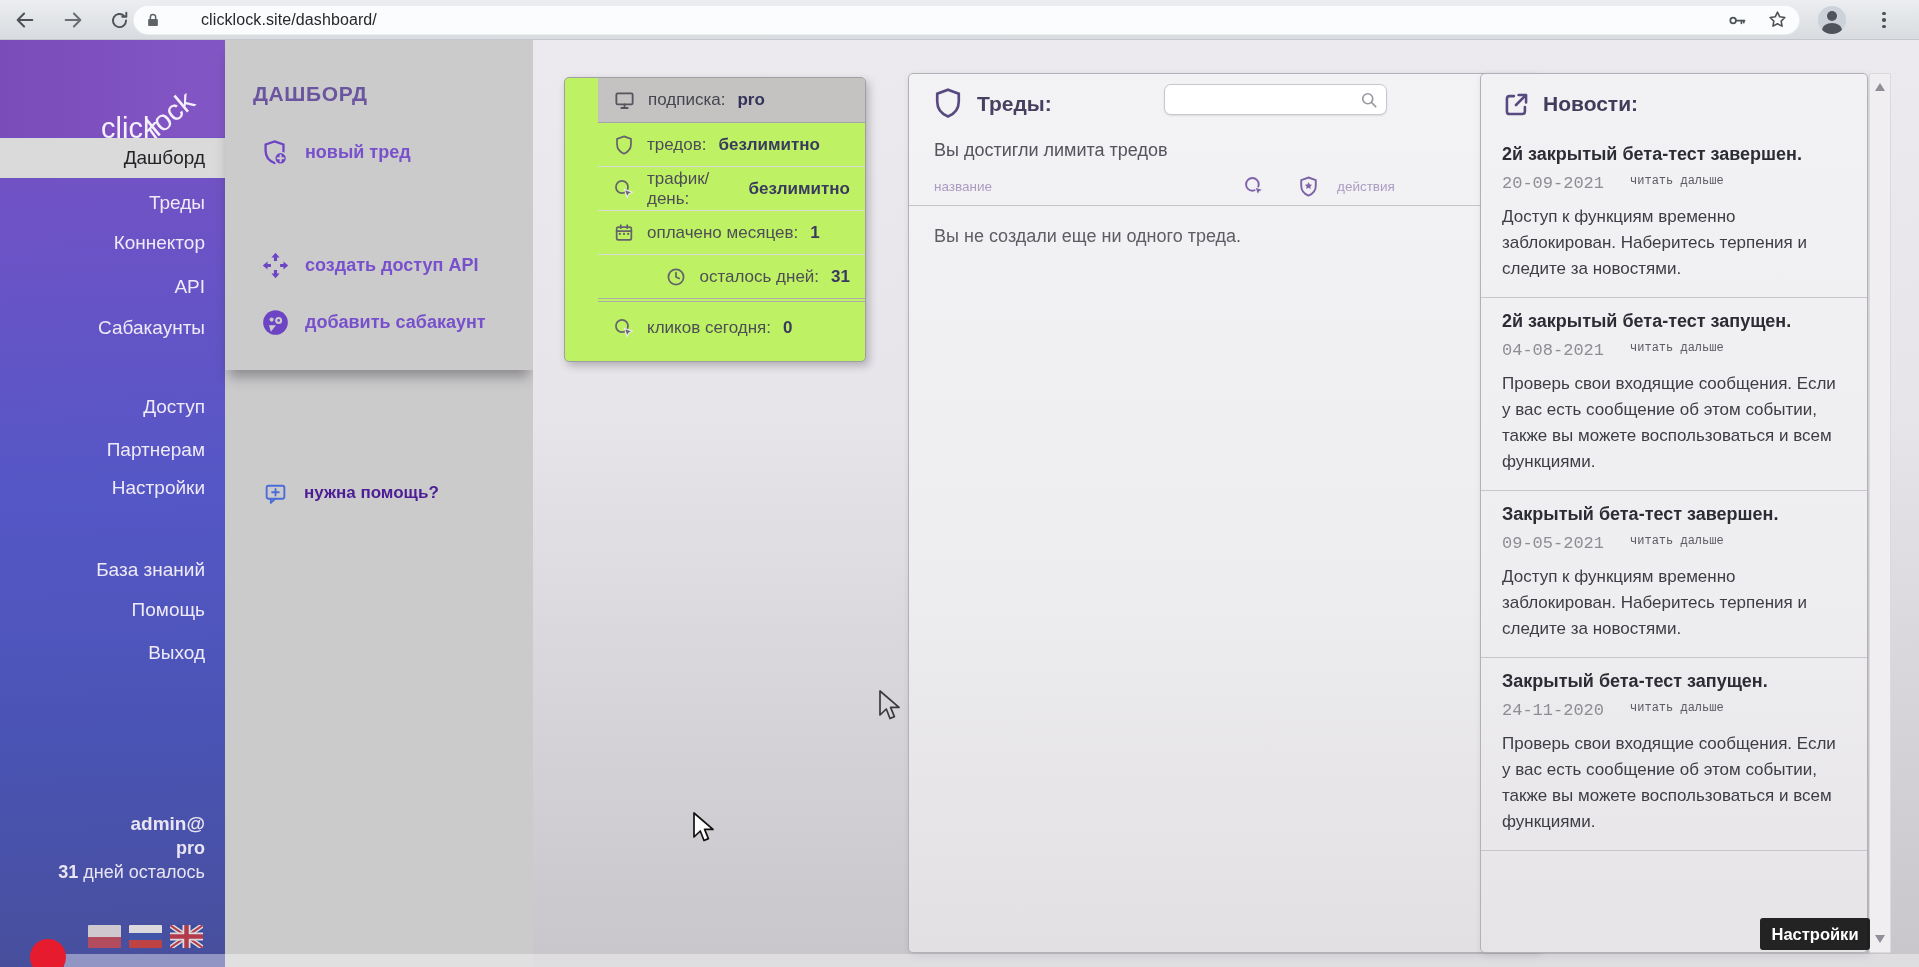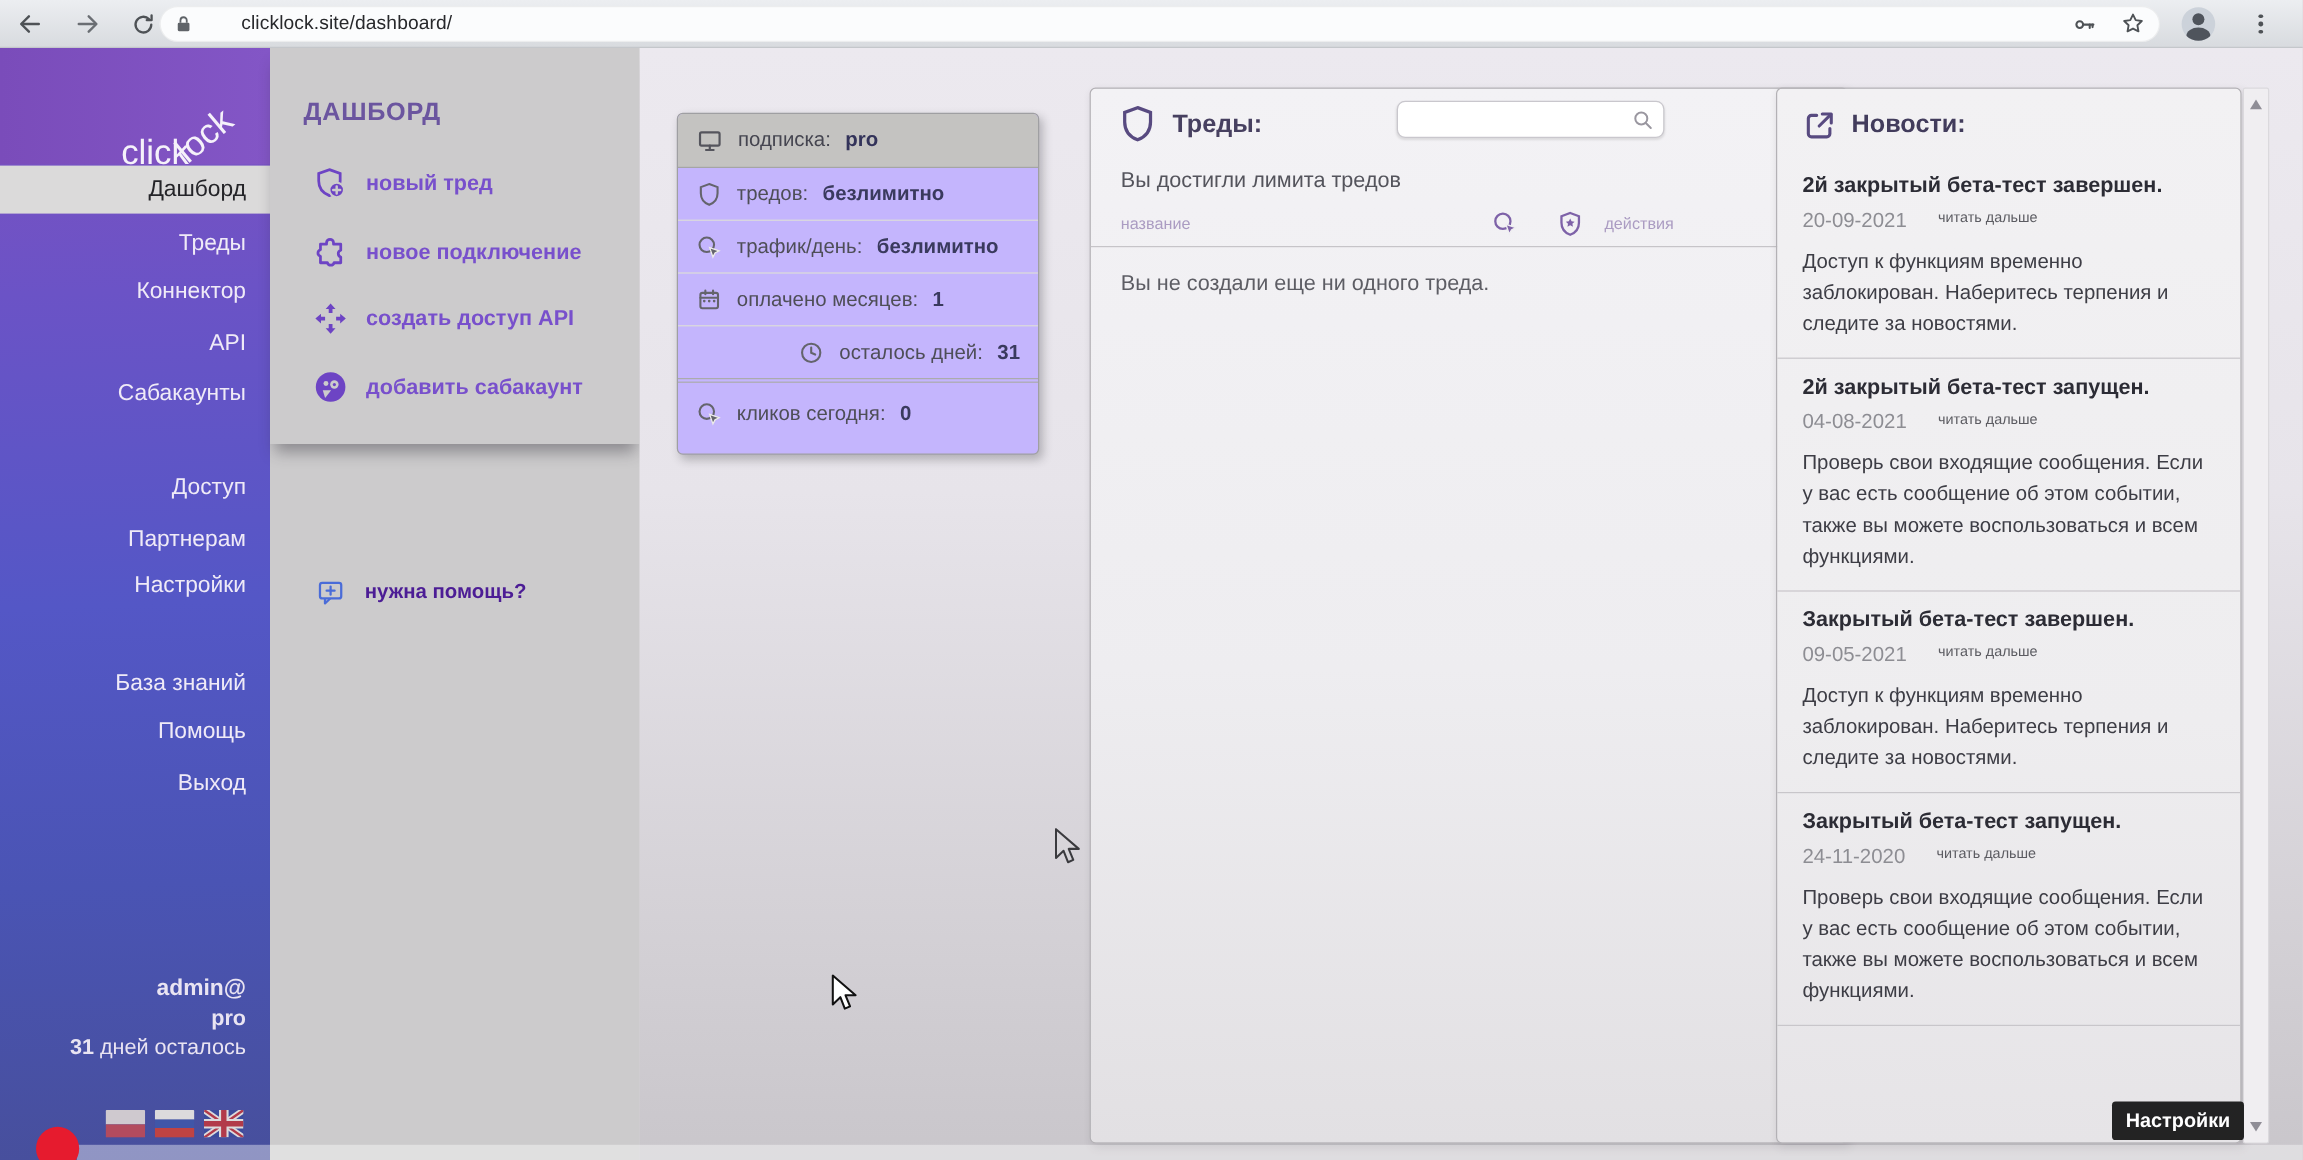--- a/index.html
+++ b/index.html
@@ -64,23 +64,23 @@
   .help-row .hicon { color:#4a6cd8; display:flex; }
   .help-row .hlabel { font-size:17px; font-weight:600; color:#4c1d95; }
   .col-footer { position:absolute; left:0; top:926px; width:100%; text-align:center;
     font-size:17px; color:#96959a; }
 
   
   .main-bg { position:absolute; left:533px; top:40px; width:1386px; height:927px;
     background:linear-gradient(180deg,#ece9ef 0%, #e7e4ea 40%, #d2cfd4 82%, #c9c6cb 100%); }
 
   
-  .stats { position:absolute; left:564px; top:94px; width:302px; height:285px;
-    background:#c4b5fd; border:1px solid #9f9fa2; border-radius:5px;
-    box-shadow:3px 4px 8px rgba(40,40,45,.28); overflow:hidden; }
+  .stats { position:absolute; left:564px; top:77px; width:302px; height:285px;
+    background:#bef264; border:1px solid #9f9fa2; border-radius:5px;
+    box-shadow:3px 4px 8px rgba(40,40,45,.28); overflow:hidden;padding-left:33px; }
   .stats-header { height:45px; background:#c4c3c1; border-bottom:1px solid #a5a5a5;
     display:flex; align-items:center; gap:12px; padding:0 15px; }
   .stat-row { height:44px; display:flex; align-items:center; gap:12px; padding:0 15px;
     border-bottom:1px solid #dddcd9; }
   .stat-row.last { border-bottom:1px solid #ababab;justify-content:flex-end; }
   .stats-today { height:52px; display:flex; align-items:center; gap:12px; padding:0 15px;
     border-top:1px solid #ababab; margin-top:2px; }
   .sicon { color:#64646c; display:flex; flex:0 0 auto; }
   .slabel { font-size:17px; color:#4e4e57; }
   .svalue { font-size:17px; font-weight:bold; color:#3a3a5e; }
@@ -112,21 +112,21 @@
     border:1px solid #b3b1b5; border-radius:5px;
     background:linear-gradient(#f2f1f3 0%, #eeedef 60%, #e6e4e7 100%);
     box-shadow:2px 3px 7px rgba(60,58,66,.18); overflow:hidden; }
   .n-header { position:relative; height:57px; }
   .n-icon { position:absolute; left:20px; top:15px; color:#584a80; }
   .n-title { position:absolute; left:62px; top:18px; font-size:21px; font-weight:bold; color:#423c5c; }
   .news-item { padding:13px 22px 15px 21px; }
   .news-item + .news-item { border-top:1px solid #c8c6ca; }
   .news-item.last { border-bottom:1px solid #c8c6ca; }
   .n-item-title { font-size:18px; font-weight:bold; color:#2c2c35; margin-bottom:9px; }
-  .n-meta { display:flex; gap:26px; margin-bottom:11px; }
+  .n-meta { display:flex; gap:26px; margin-bottom:11px;font-family:Liberation Mono, monospace; }
   .n-date { font-size:17px; color:#8d8d93; }
   .n-more { font-size:12px; color:#5c5c62; cursor:pointer; }
   .n-body { font-size:17px; color:#3d3d45; line-height:26px; }
 
   
   .scrollbar { position:absolute; left:1869px; top:73px; width:22px; height:880px;
     background:#f0eef1; border:1px solid #dbd9dd; border-radius:2px; }
   .scroll-arrow { position:absolute; left:5px; width:0; height:0;
     border-left:5.5px solid transparent; border-right:5.5px solid transparent; }
   .scroll-up { top:9px; border-bottom:8px solid #8f8d96; }
@@ -250,28 +250,20 @@
         <span class="qicon">
           <svg width="29" height="29" viewBox="0 0 24 24">
               <path d="M11.2 2.8 L18.6 5.4 V10.6 C18.6 15.6 15.6 19 11.2 20.7 C6.8 19 3.8 15.6 3.8 10.6 V5.4 Z" fill="none" stroke="currentColor" stroke-width="1.9"></path>
               <circle cx="16.2" cy="16.8" r="5" fill="currentColor" stroke="#cccbcc" stroke-width="1.4"></circle>
               <path d="M16.2 14.4 v4.8 M13.8 16.8 h4.8" stroke="#cccbcc" stroke-width="1.7" stroke-linecap="round"></path>
             </svg>
         </span>
         <span class="qlabel">новый тред</span>
       </div>
 
-      <div class="q-action" style="top:152px">
-        <span class="qicon">
-          <svg width="29" height="29" viewBox="0 0 24 24" fill="none" stroke="currentColor" stroke-width="1.9" stroke-linejoin="round">
-              <path d="M9.2 5.2 a2.4 2.4 0 0 1 4.8 0 V6.2 H19 V10.4 a2.4 2.4 0 0 0 0 4.6 V19 H14.4 a2.4 2.4 0 0 1 -4.6 0 H5 V14.6 a2.4 2.4 0 0 1 0 -4.6 V6.2 h4.2 Z"></path>
-            </svg>
-        </span>
-        <span class="qlabel">новое подключение</span>
-      </div>
 
       <div class="q-action" style="top:207px">
         <span class="qicon">
           <svg width="29" height="29" viewBox="0 0 24 24" fill="currentColor">
               <path d="M12 1.5 L15.4 5.4 H13.3 V8.2 H10.7 V5.4 H8.6 Z"></path>
               <path d="M12 22.5 L8.6 18.6 H10.7 V15.8 H13.3 V18.6 H15.4 Z"></path>
               <path d="M1.5 12 L5.4 8.6 V10.7 H8.2 V13.3 H5.4 V15.4 Z"></path>
               <path d="M22.5 12 L18.6 15.4 V13.3 H15.8 V10.7 H18.6 V8.6 Z"></path>
             </svg>
         </span>

